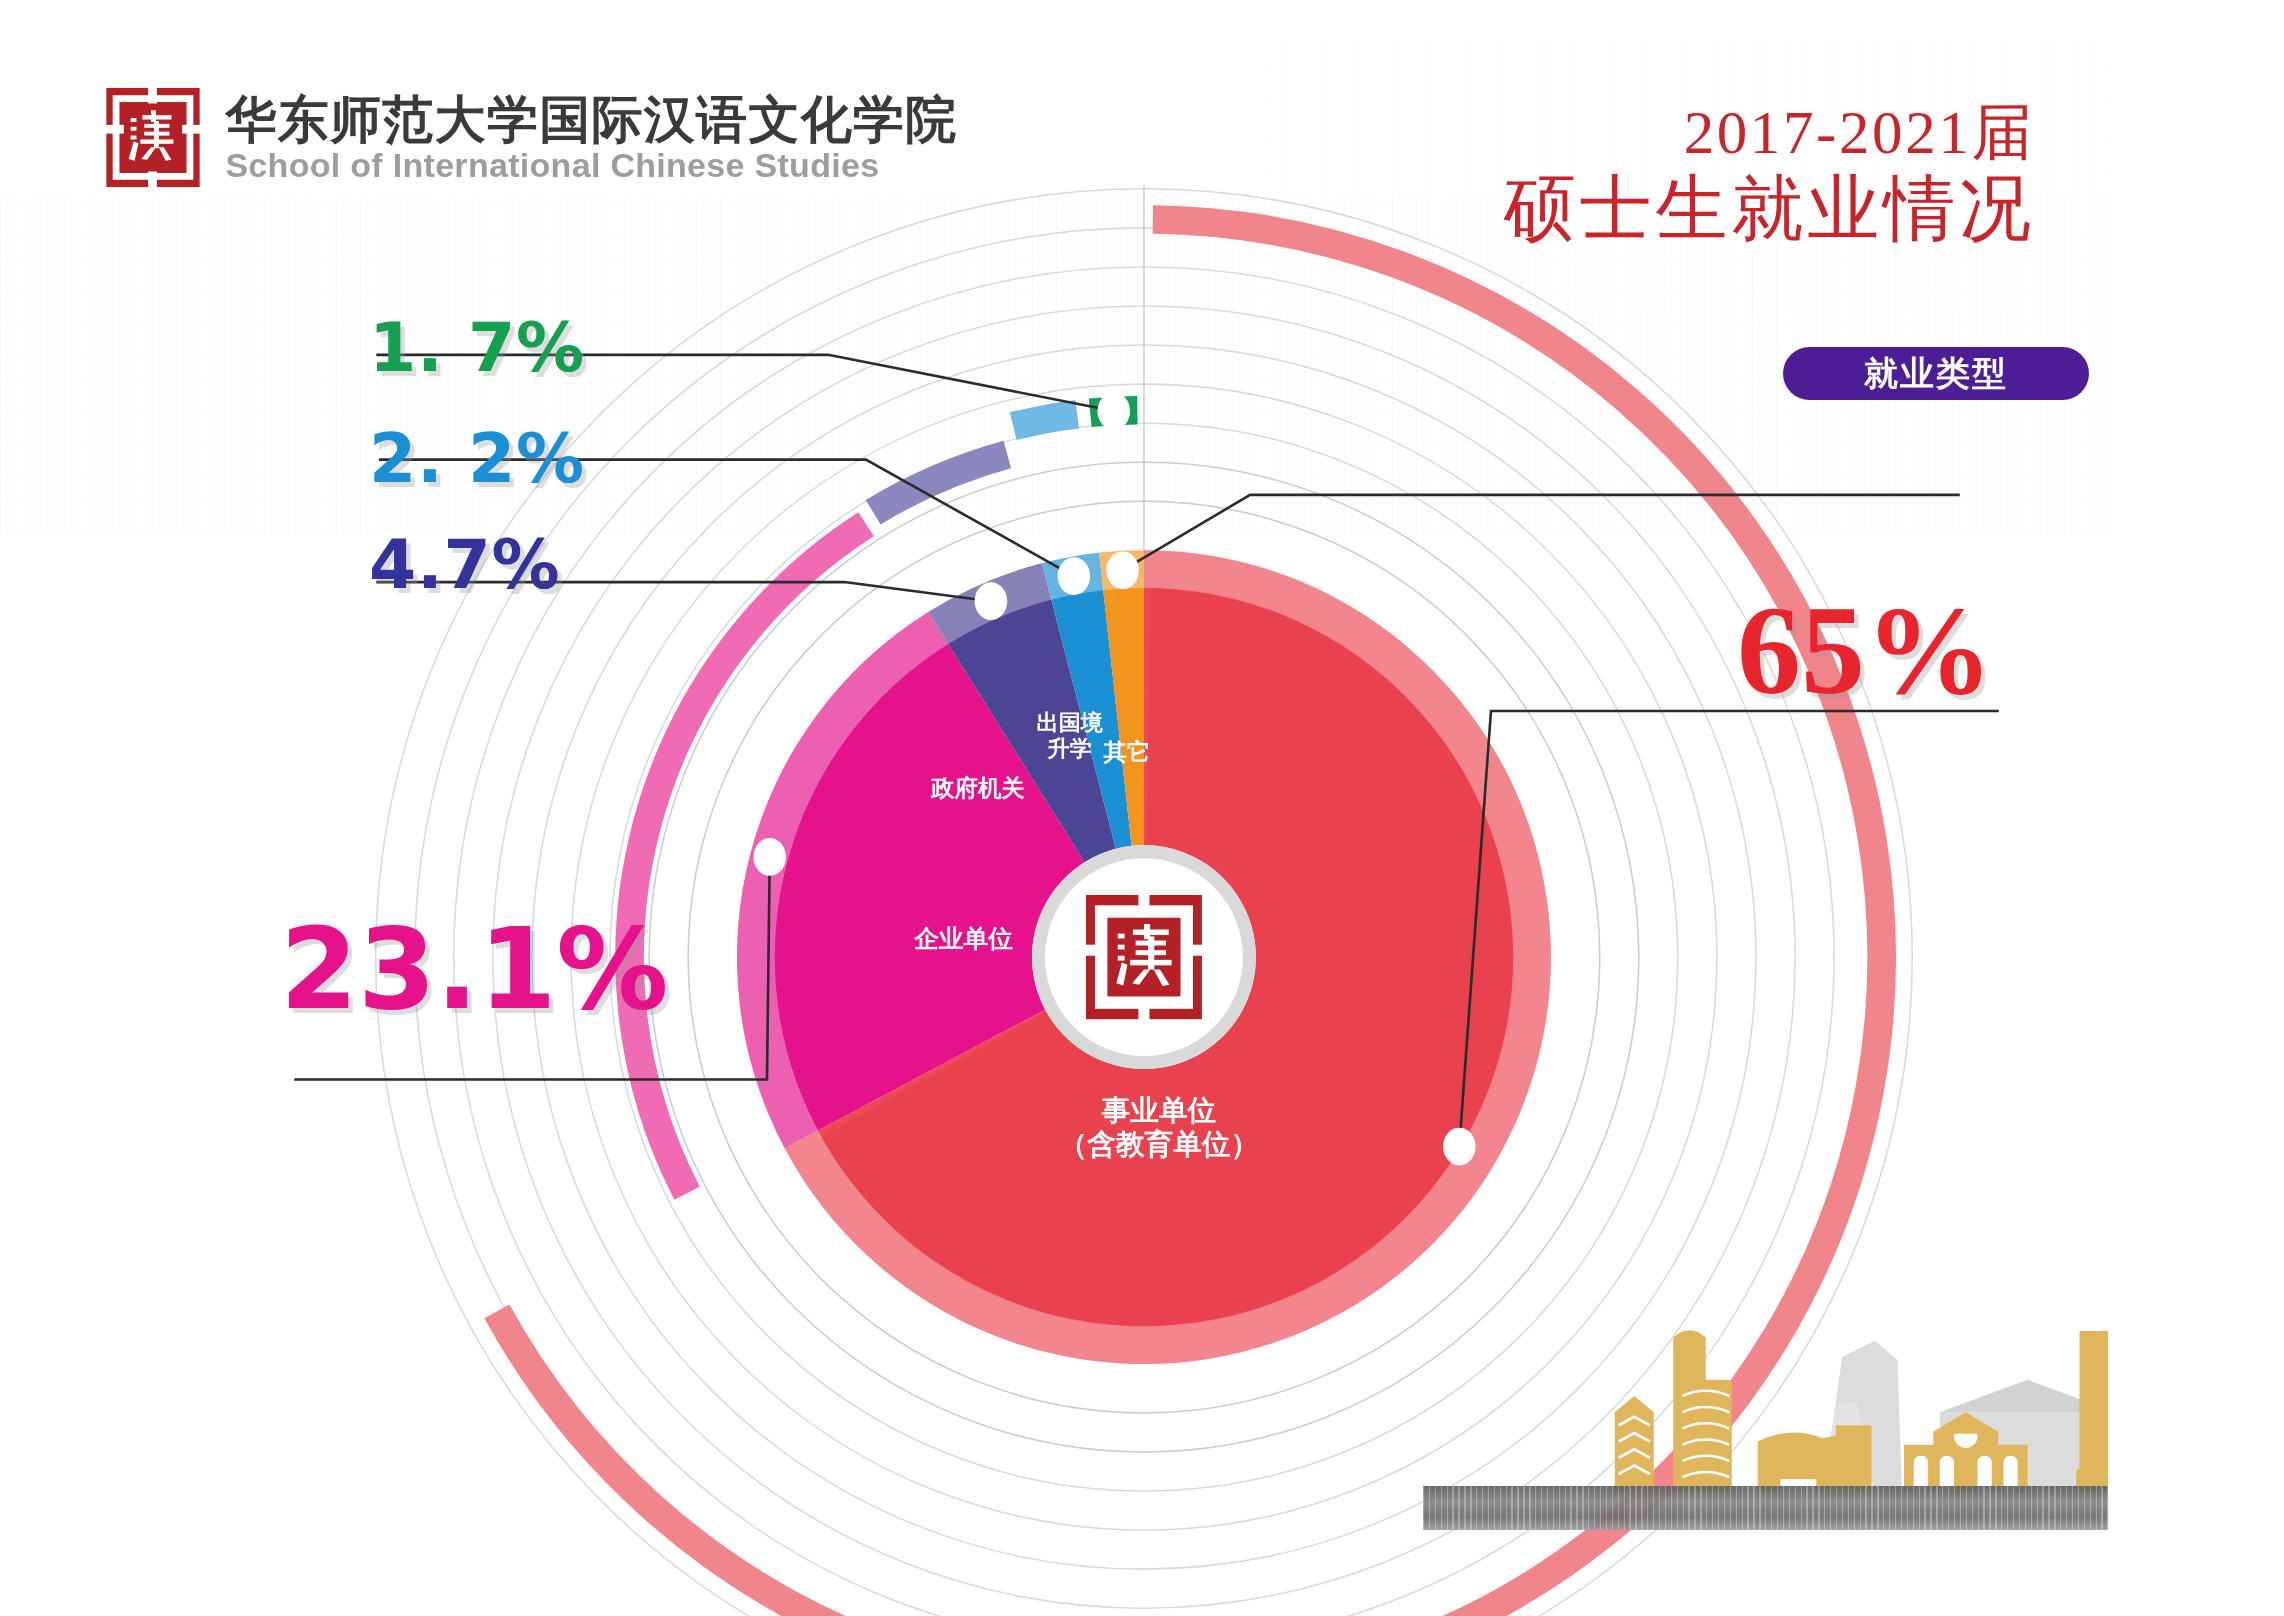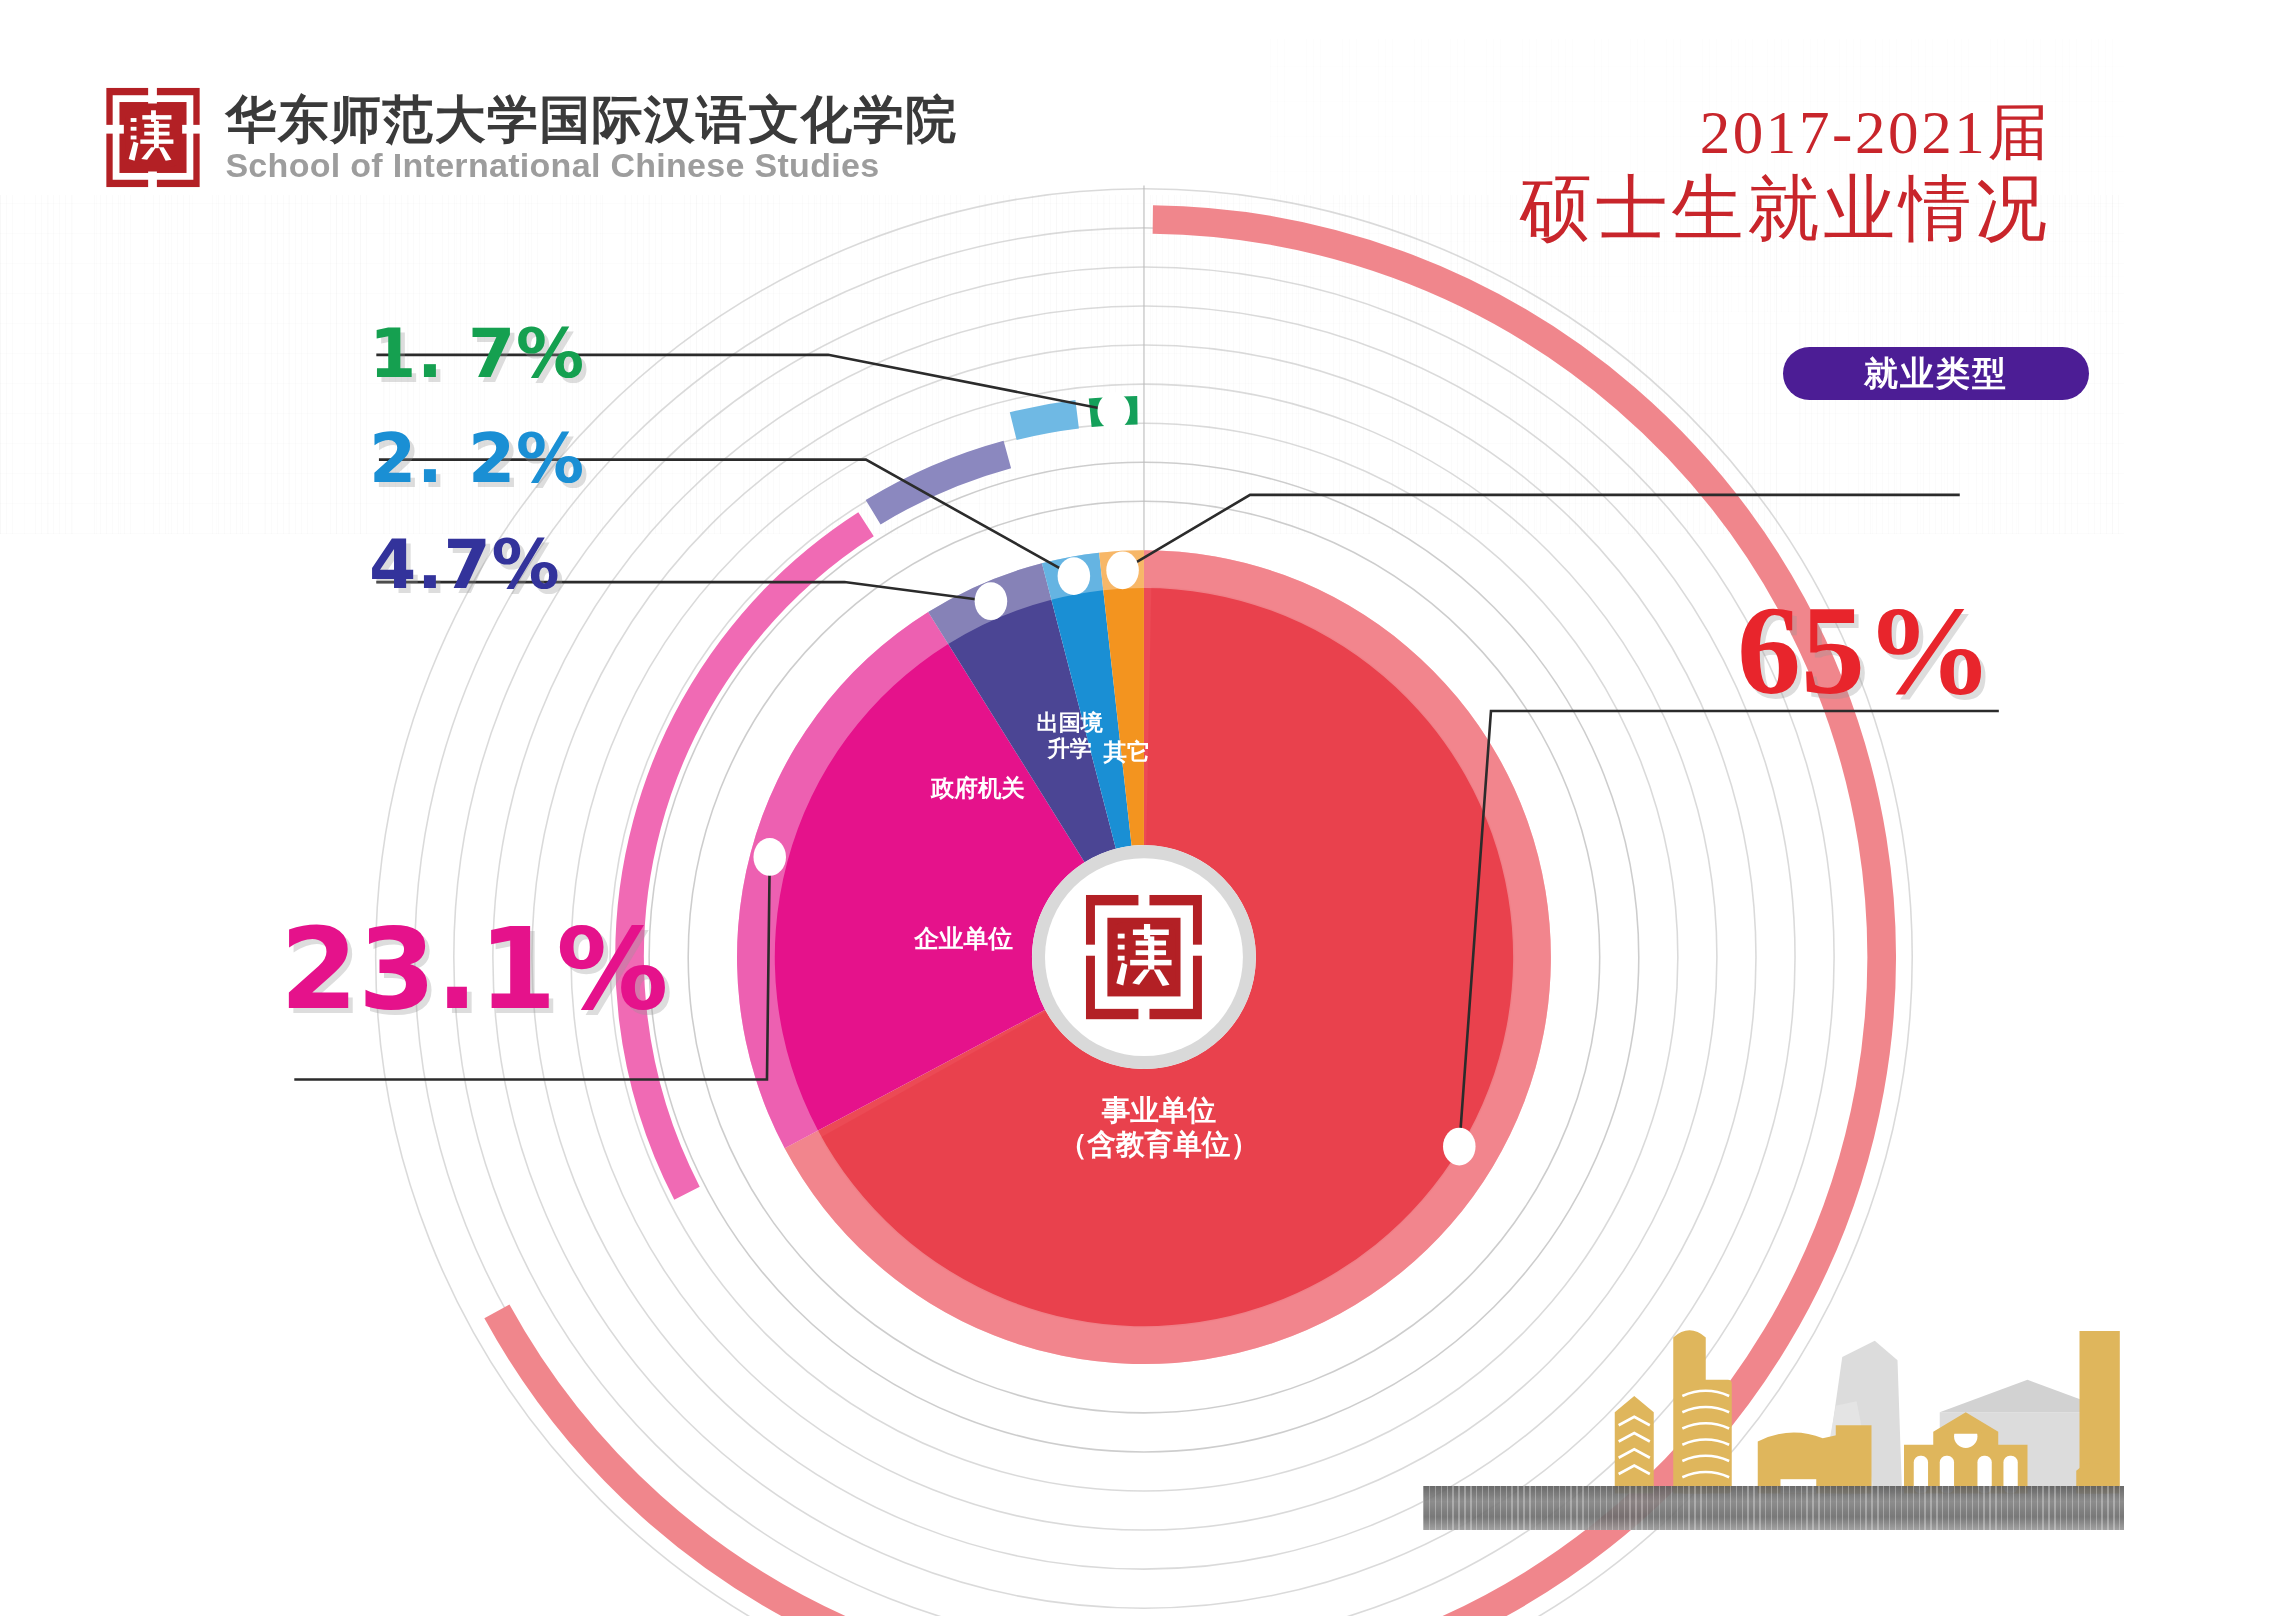--- a/index.html
+++ b/index.html
@@ -2,21 +2,21 @@
 <html style="font-size:10.4px"><head>
 <meta charset="utf-8">
 <style>
   html,body{margin:0;padding:0;}
   body{
     width:2284px;height:1616px;
     background:#ffffff;
     font-family:"Liberation Sans","DejaVu Sans",sans-serif;
     overflow:hidden;position:relative;
   }
-  #stage{position:absolute;inset:0;width:2108px;height:1616px;overflow:hidden;padding-left:16px;}
+  #stage{position:absolute;inset:0;width:2108px;height:1616px;overflow:hidden;}
 
   
   .bg-texture{
     position:absolute;left:0;top:195px;width:2284px;height:339px;
     opacity:.55;
     background:
       repeating-linear-gradient(90deg, rgba(0,0,0,.030) 0px, rgba(0,0,0,.030) 0.7px, rgba(0,0,0,0) 0.7px, rgba(0,0,0,0) 5.9px),
       repeating-linear-gradient(90deg, rgba(0,0,0,.018) 0px, rgba(0,0,0,.018) 1.3px, rgba(0,0,0,0) 1.3px, rgba(0,0,0,0) 24px),
       repeating-linear-gradient(0deg, rgba(0,0,0,.022) 0px, rgba(0,0,0,.022) 0.7px, rgba(0,0,0,0) 0.7px, rgba(0,0,0,0) 30px);
     pointer-events:none;
@@ -62,21 +62,21 @@
 
   
   #chart{position:absolute;left:0;top:0;width:2284px;height:1616px;}
 
   
   .pct{
     position:absolute;font-weight:700;line-height:1;white-space:nowrap;
     font-family:"DejaVu Sans","Liberation Sans",sans-serif;
     text-shadow:4.6px 5.2px 0 rgba(150,150,150,.32);
   }
-  .pct-17{left:369px;top:314px;font-size:68px;color:#15a050;letter-spacing:0.7px;margin-top:6px;}
+  .pct-17{left:369px;top:314px;font-size:68px;color:#15a050;letter-spacing:0.7px;}
   .pct-22{left:369px;top:425px;font-size:68px;color:#1a8fd4;letter-spacing:0.7px;}
   .pct-47{left:369px;top:531px;font-size:68px;color:#33339b;letter-spacing:0.7px;}
   .pct-231{left:280px;top:913px;font-size:112px;color:#e5128b;letter-spacing:0px;}
   .pct-33{left:1787px;top:461px;font-size:72px;color:#f3941f;letter-spacing:0.7px;}
   .pct-65{left:1737px;top:586px;font-size:128px;color:#e8252c;letter-spacing:0px;font-family:Liberation Serif, serif;}
 
   
   .skyline{position:absolute;left:1419px;top:1279px;width:866px;height:260px;}
   .ground{
     position:absolute;left:1423px;top:1486px;width:853px;height:44px;

